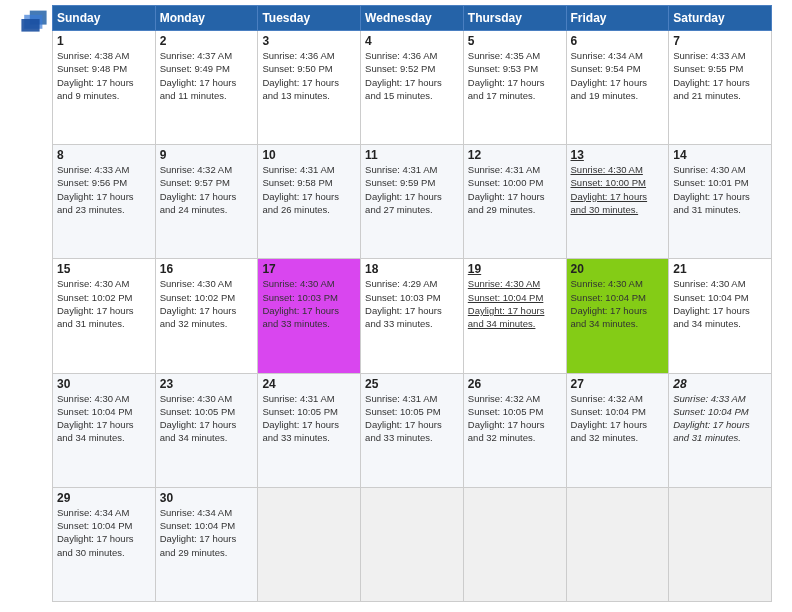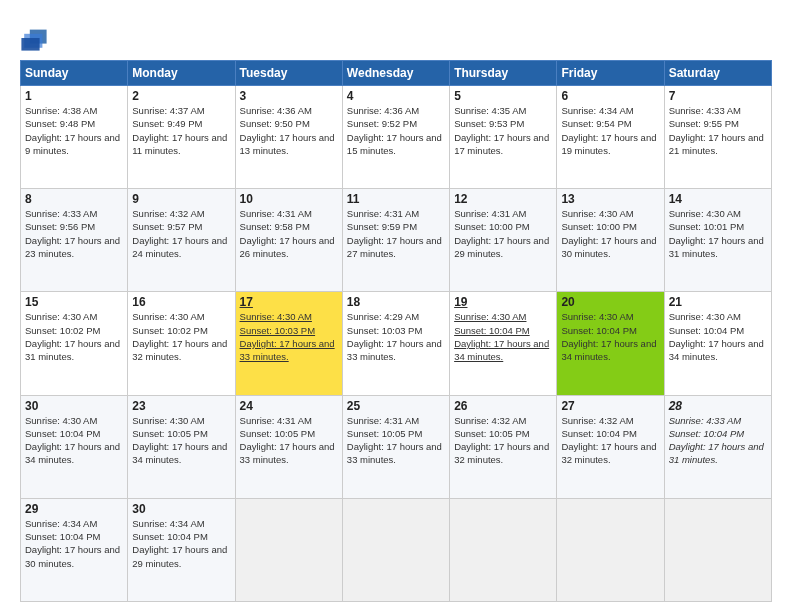--- a/index.html
+++ b/index.html
@@ -6,23 +6,23 @@
     body {
       width: 792px;
       height: 612px;
       font-family: Arial, sans-serif;
       background: #fff;
       overflow: hidden;
     }
     .page {
       width: 792px;
       height: 612px;
-      padding: 24px 20px 10px 20px;
-      display: flex;
-      flex-direction: column;
+      padding: 5px 20px 10px 20px;
+      display: flex;
+      flex-direction: row;
     }
     .header {
       display: flex;
       justify-content: space-between;
       align-items: flex-start;
       margin-bottom: 8px;
     }
     .logo {
       display: flex;
       align-items: center;
@@ -184,39 +184,39 @@
           <span class="cell-text">Sunrise: 4:31 AM<br>Sunset: 9:58 PM<br>Daylight: 17 hours and 26 minutes.</span>
         </td>
           <td style="background: rgb(245, 247, 250);">
           <span class="day-num">11</span>
           <span class="cell-text">Sunrise: 4:31 AM<br>Sunset: 9:59 PM<br>Daylight: 17 hours and 27 minutes.</span>
         </td>
           <td style="background: rgb(245, 247, 250);">
           <span class="day-num">12</span>
           <span class="cell-text">Sunrise: 4:31 AM<br>Sunset: 10:00 PM<br>Daylight: 17 hours and 29 minutes.</span>
         </td>
-          <td style="background: rgb(245, 247, 250);">
+          <td style="background: rgb(245, 247, 250); text-decoration: underline;">
           <span class="day-num">13</span>
           <span class="cell-text">Sunrise: 4:30 AM<br>Sunset: 10:00 PM<br>Daylight: 17 hours and 30 minutes.</span>
         </td>
           <td style="background: rgb(245, 247, 250);">
           <span class="day-num">14</span>
           <span class="cell-text">Sunrise: 4:30 AM<br>Sunset: 10:01 PM<br>Daylight: 17 hours and 31 minutes.</span>
         </td>
         </tr>
         <tr>
           <td style="background: rgb(255, 255, 255);">
           <span class="day-num">15</span>
           <span class="cell-text">Sunrise: 4:30 AM<br>Sunset: 10:02 PM<br>Daylight: 17 hours and 31 minutes.</span>
         </td>
           <td style="background: rgb(255, 255, 255);">
           <span class="day-num">16</span>
           <span class="cell-text">Sunrise: 4:30 AM<br>Sunset: 10:02 PM<br>Daylight: 17 hours and 32 minutes.</span>
         </td>
-          <td style="background: #fde047; text-decoration: underline;">
+          <td style="background: #d946ef;">
           <span class="day-num">17</span>
           <span class="cell-text">Sunrise: 4:30 AM<br>Sunset: 10:03 PM<br>Daylight: 17 hours and 33 minutes.</span>
         </td>
           <td style="background: rgb(255, 255, 255);">
           <span class="day-num">18</span>
           <span class="cell-text">Sunrise: 4:29 AM<br>Sunset: 10:03 PM<br>Daylight: 17 hours and 33 minutes.</span>
         </td>
           <td style="background: rgb(255, 255, 255); text-decoration: underline;">
           <span class="day-num">19</span>
           <span class="cell-text">Sunrise: 4:30 AM<br>Sunset: 10:04 PM<br>Daylight: 17 hours and 34 minutes.</span>

